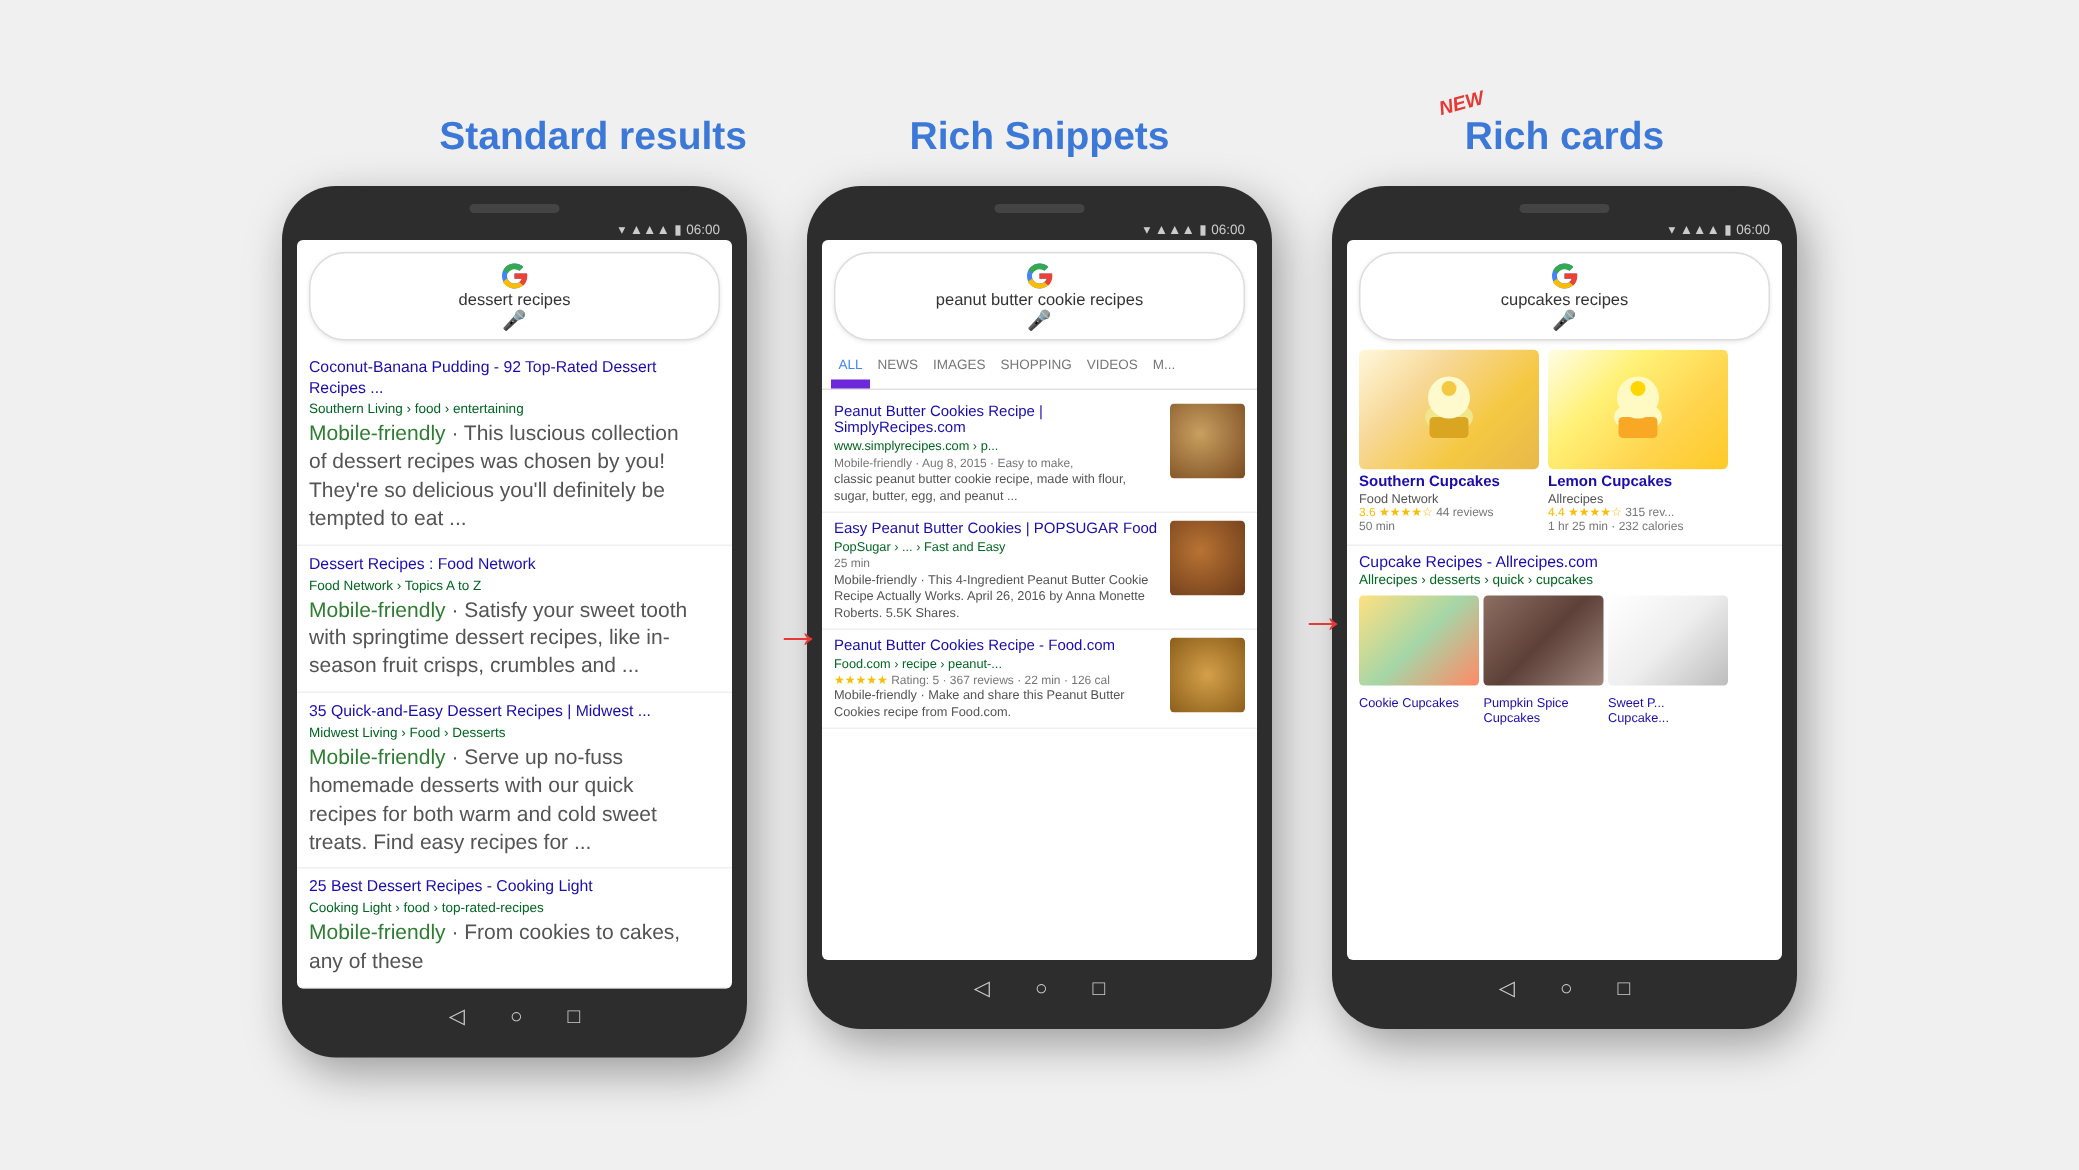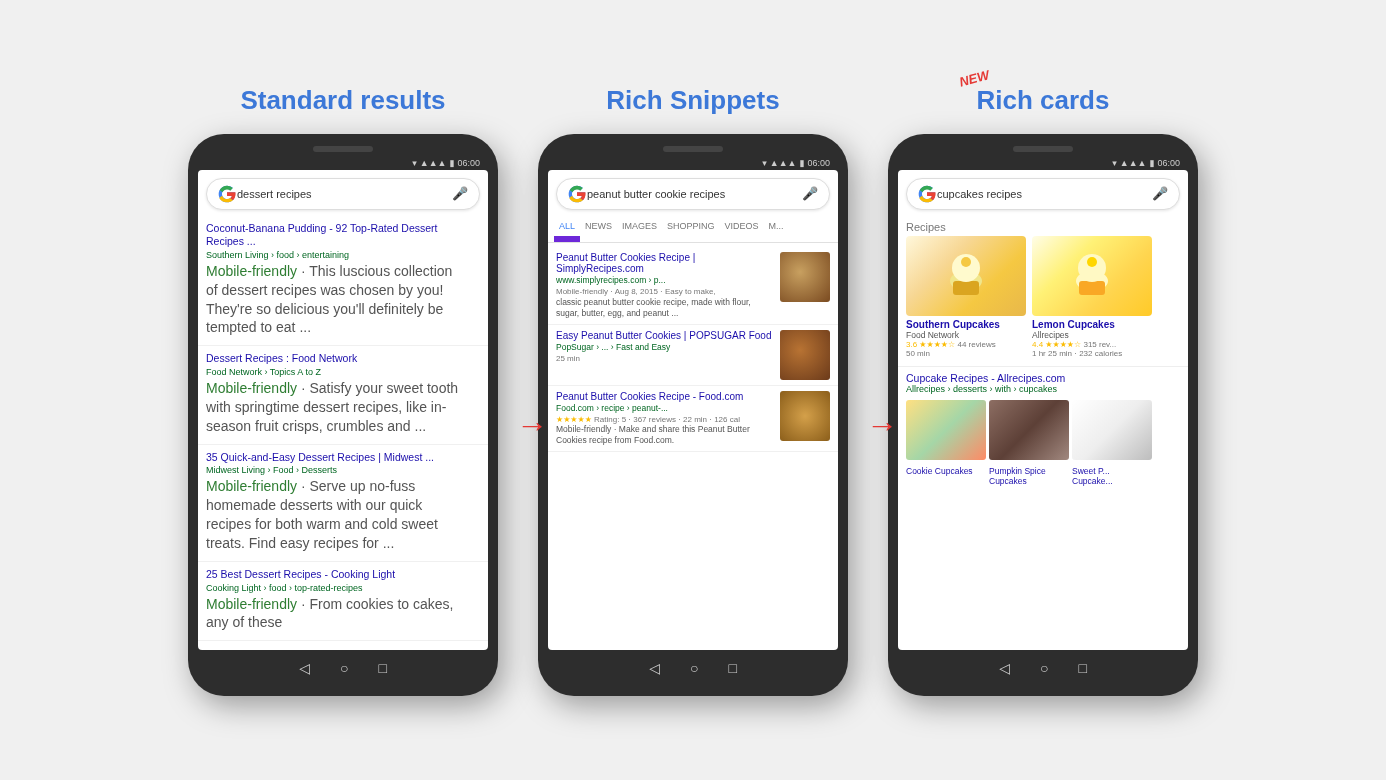--- a/index.html
+++ b/index.html
@@ -105,20 +105,21 @@
     
     .search-bar {
       display: flex;
       align-items: center;
       border: 1px solid #ddd;
       border-radius: 24px;
       margin: 8px 8px 6px 8px;
       padding: 5px 10px;
       background: #fff;
       box-shadow: 0 1px 3px rgba(0,0,0,0.1);
+      flex-direction: column;
     }
     .search-text {
       flex: 1;
       font-size: 11px;
       color: #333;
     }
     .mic-icon {
       color: #4285f4;
       font-size: 13px;
     }
@@ -291,21 +292,21 @@
     }
 
     
     .gg-svg { width: 20px; height: 20px; }
   </style>
 </head>
 <body>
 
 <div class="container">
 
-  <div class="column" style="position:relative;">
+  <div class="column" style="position:relative;align-items:flex-end;">
     <div class="column-title">Standard results</div>
     <div class="phone">
       <div class="phone-speaker"></div>
       <div class="phone-status">
         <div class="status-icons">
           <span>▾</span>
           <span>▲▲▲</span>
           <span>▮</span>
           <span>06:00</span>
         </div>
@@ -397,20 +398,21 @@
           <div class="snippet-img">
             <div class="cookie-img"></div>
           </div>
         </div>
 
         <div class="rich-snippet-item">
           <div class="snippet-text">
             <div class="snippet-title">Easy Peanut Butter Cookies | POPSUGAR Food</div>
             <div class="snippet-url">PopSugar › ... › Fast and Easy</div>
             <div class="snippet-meta">25 min</div>
+            <div class="snippet-desc">Mobile-friendly · This 4-Ingredient Peanut Butter Cookie Recipe Actually Works. April 26, 2016 by Anna Monette Roberts. 5.5K Shares.</div>
           </div>
           <div class="snippet-img">
             <div class="cookie-img" style="background:radial-gradient(circle at 40% 40%, #b87333, #6b3a1a);"></div>
           </div>
         </div>
 
         <div class="rich-snippet-item">
           <div class="snippet-text">
             <div class="snippet-title">Peanut Butter Cookies Recipe - Food.com</div>
             <div class="snippet-url">Food.com › recipe › peanut-...</div>
@@ -452,21 +454,20 @@
           <svg class="gg-svg" viewBox="0 0 48 48">
             <path fill="#4285F4" d="M44.5 20H24v8.5h11.7C34.1 33.7 29.6 36 24 36c-6.6 0-12-5.4-12-12s5.4-12 12-12c3.1 0 5.8 1.1 7.9 2.9l6.1-6.1C34.4 6.1 29.5 4 24 4 12.9 4 4 12.9 4 24s8.9 20 20 20c11 0 19.7-8 19.7-20 0-1.3-.1-2.7-.2-4z"></path>
             <path fill="#34A853" d="M6.3 14.7l7 5.1C15 16.1 19.2 13 24 13c3.1 0 5.8 1.1 7.9 2.9l6.1-6.1C34.4 6.1 29.5 4 24 4 16.3 4 9.7 8.6 6.3 14.7z"></path>
             <path fill="#FBBC05" d="M24 44c5.4 0 10.3-1.9 14-5.1l-6.5-5.3C29.6 35.3 27 36 24 36c-5.6 0-10.1-3.3-11.7-8.1l-7 5.4C8.6 39.4 15.8 44 24 44z"></path>
             <path fill="#EA4335" d="M44.5 20H24v8.5h11.7c-.7 2.1-2.1 3.8-3.8 5.2l6.5 5.3C42.2 35.3 44.5 30 44.5 24c0-1.3-.1-2.7-.2-4z"></path>
           </svg>
           <span class="search-text">cupcakes recipes</span>
           <span class="mic-icon">🎤</span>
         </div>
 
-        <div class="recipes-label">Recipes</div>
 
         <div class="cards-row">
 
           <div class="recipe-card">
             <div class="recipe-card-img">
               <div style="width:100%;height:100%;background:linear-gradient(135deg,#fff8dc,#f7d794,#f5c842,#e8b84b);display:flex;align-items:center;justify-content:center;">
 
                 <svg width="50" height="60" viewBox="0 0 50 60">
                   <ellipse cx="25" cy="35" rx="16" ry="10" fill="#f0e68c"></ellipse>
                   <rect x="12" y="35" width="26" height="14" rx="3" fill="#daa520"></rect>
@@ -494,21 +495,21 @@
             </div>
             <div class="card-title">Lemon Cupcakes</div>
             <div class="card-source">Allrecipes</div>
             <div class="card-stars">4.4 ★★★★☆ <span style="color:#777;font-size:8px;">315 rev...</span></div>
             <div class="card-meta">1 hr 25 min · 232 calories</div>
           </div>
         </div>
 
         <div class="cupcake-result-header">
           <div class="cupcake-result-title">Cupcake Recipes - Allrecipes.com</div>
-          <div class="cupcake-result-url">Allrecipes › desserts › with › cupcakes</div>
+          <div class="cupcake-result-url">Allrecipes › desserts › quick › cupcakes</div>
         </div>
         <div class="cupcake-imgs-row">
           <div class="cupcake-thumb thumb1"></div>
           <div class="cupcake-thumb thumb2"></div>
           <div class="cupcake-thumb thumb3"></div>
         </div>
         <div class="cupcake-labels-row">
           <div class="clabel">Cookie Cupcakes</div>
           <div class="clabel">Pumpkin Spice Cupcakes</div>
           <div class="clabel">Sweet P... Cupcake...</div>

